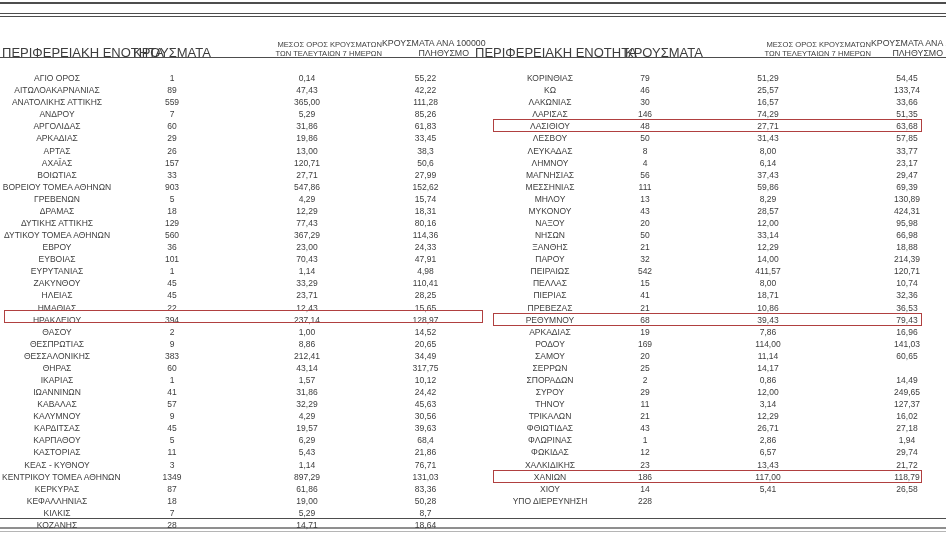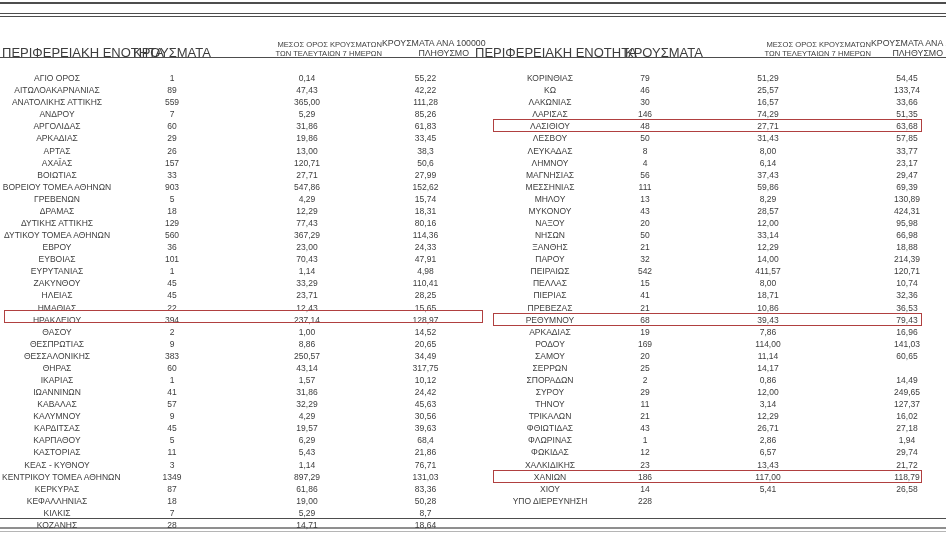--- a/index.html
+++ b/index.html
@@ -197,21 +197,21 @@
         </div>
         <div class="row">
           <div class="cell">ΘΕΣΠΡΩΤΙΑΣ</div>
           <div class="cell">9</div>
           <div class="cell">8,86</div>
           <div class="cell">20,65</div>
         </div>
         <div class="row">
           <div class="cell">ΘΕΣΣΑΛΟΝΙΚΗΣ</div>
           <div class="cell">383</div>
-          <div class="cell">250,57</div>
+          <div class="cell">212,41</div>
           <div class="cell">34,49</div>
         </div>
         <div class="row">
           <div class="cell">ΘΗΡΑΣ</div>
           <div class="cell">60</div>
           <div class="cell">43,14</div>
           <div class="cell">317,75</div>
         </div>
         <div class="row">
           <div class="cell">ΙΚΑΡΙΑΣ</div>

